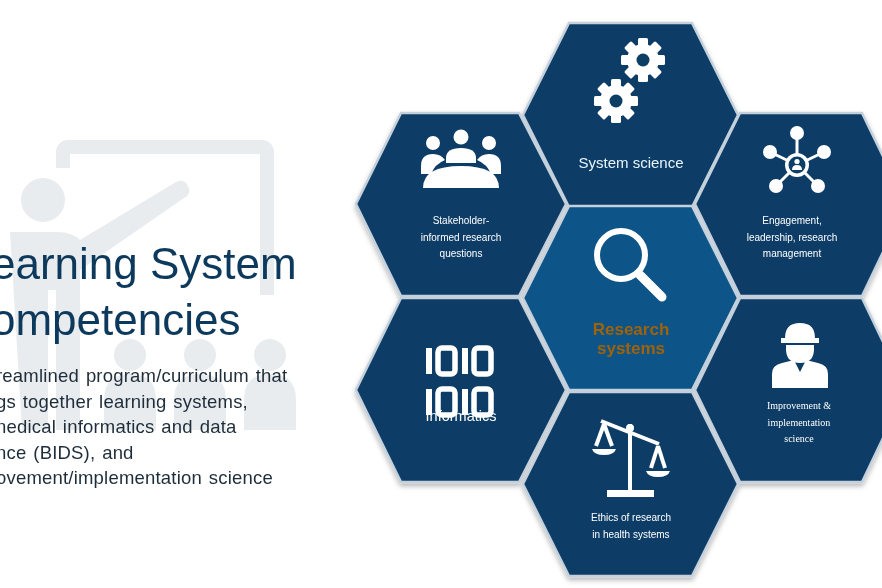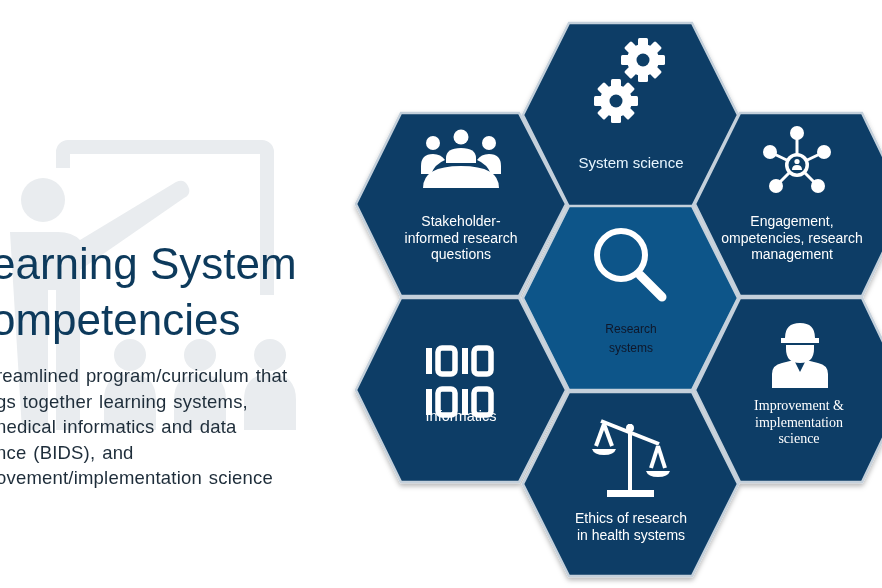--- a/index.html
+++ b/index.html
@@ -16,24 +16,24 @@
   }
   .body-text {
     position: absolute; left: -4px; top: 363px; width: 330px;
     font-size: 18.5px; line-height: 25.6px; color: #1e2d3a;
     white-space: nowrap; word-spacing: 1.5px; letter-spacing: 0.2px;
   }
   .body-text div { height: 25.6px; }
   .hexwrap { position: absolute; left: 0; top: 0; width: 882px; height: 588px; }
   .hex-label {
     position: absolute; color: #ffffff; text-align: center;
-    font-size: 14px; line-height: 16.5px; transform: translateX(-50%);
+    font-size: 10px; line-height: 16.5px; transform: translateX(-50%);
     white-space: nowrap;
   }
-  .hex-label.center { font-size: 12px; line-height: 19px; color: #0f172a; }
+  .hex-label.center { font-size: 17px; line-height: 19px; color: #a16207; font-weight: bold; }
   .hex-label.sys { font-size: 15px; color: #e8f6ff; }
   .hex-label.info { font-size: 14.5px; }
 </style>
 </head>
 <body>
 
 <svg class="watermark" viewBox="0 0 340 588">
   <g fill="#e9ecef" stroke="none">
     <path d="M68,140 H262 a12,12 0 0 1 12,12 V295 h-14 V154 H70 V168 h-14 V152 a12,12 0 0 1 12,-12 z"></path>
     <circle cx="43" cy="200" r="22"></circle>
@@ -186,21 +186,21 @@
 </div>
 
 <div class="hex-label" style="left:461px; top:213px;">
   <div>Stakeholder-</div>
   <div>informed research</div>
   <div>questions</div>
 </div>
 
 <div class="hex-label" style="left:792px; top:213px;">
   <div>Engagement,</div>
-  <div>ompetencies, research</div>
+  <div>leadership, research</div>
   <div>management</div>
 </div>
 
 <div class="hex-label center" style="left:631px; top:320px;">
   <div>Research</div>
   <div>systems</div>
 </div>
 
 <div class="hex-label info" style="left:461px; top:408px;">
   <div>Informatics</div>

